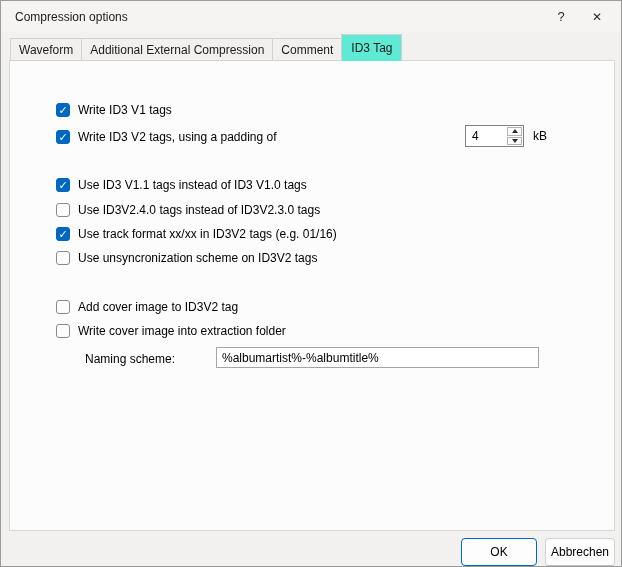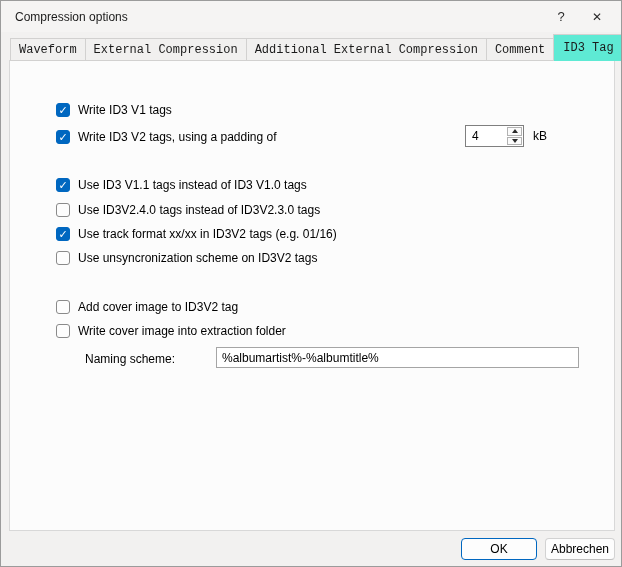--- a/index.html
+++ b/index.html
@@ -23,21 +23,21 @@
   }
   .tb-btn.close { margin-right:6px; font-size:12px; }
   
   .tabs {
     position:absolute; top:33px; left:9px; height:27px;
     display:flex; align-items:flex-end; z-index:3;
   }
   .tab {
     height:23px; padding:0 8px; display:flex; align-items:center;
     background:#f1f0ef; border:1px solid #d2d1d0; margin-left:-1px;
-    white-space:nowrap; color:#1b1b1b;font-family:Liberation Mono, monospace;
+    white-space:nowrap; color:#1b1b1b;
   }
   .tab:first-child { margin-left:0; }
   .tab.active {
     height:27px; background:#5eead4; border-bottom:none; z-index:4;
     padding:0 9px;
   }
   
   .panel {
     position:absolute; top:59px; left:8px; width:606px; height:471px;
     background:#fcfcfc; border:1px solid #d8d8d8; z-index:1;
@@ -70,27 +70,27 @@
   .spin-btn {
     flex:1; border:1px solid #b2b2b2; background:#fbfbfb;
     display:flex; align-items:center; justify-content:center;
   }
   .arrow-up { width:0; height:0; border-left:3px solid transparent; border-right:3px solid transparent; border-bottom:4px solid #2b2b2b; }
   .arrow-down { width:0; height:0; border-left:3px solid transparent; border-right:3px solid transparent; border-top:4px solid #2b2b2b; }
   .unit { margin-left:9px; }
   
   .naming-label { position:absolute; left:84px; top:351px; z-index:2; }
   .naming-input {
-    position:absolute; left:215px; top:346px; width:363px; height:21px; z-index:2;
+    position:absolute; left:215px; top:346px; width:323px; height:21px; z-index:2;
     border:1px solid #a5a5a5; background:#fff; font-family:"Liberation Sans",sans-serif;
     font-size:12px; padding-left:5px; outline:none;
   }
   
   .btn {
-    position:absolute; top:537px; height:22px; border-radius:4px;
+    position:absolute; top:537px; height:28px; border-radius:4px;
     background:#fdfdfd; font-family:"Liberation Sans",sans-serif; font-size:12px;
     display:flex; align-items:center; justify-content:center; z-index:2; cursor:default;
   }
   .btn-ok { left:460px; width:76px; border:1px solid var(--accent); }
   .btn-cancel { left:544px; width:70px; border:1px solid #d2d2d2; border-bottom-color:#bfbfbf; }
 </style>
 </head>
 <body>
 
 <div class="dialog">
@@ -99,23 +99,20 @@
     <span class="title">Compression options</span>
     <span class="tb-buttons">
       <span class="tb-btn">?</span>
       <span class="tb-btn close">✕</span>
     </span>
   </div>
 
   <div class="tabs">
     <div class="tab">
         <span>Waveform</span>
-      </div>
-    <div class="tab">
-        <span>External Compression</span>
       </div>
     <div class="tab">
         <span>Additional External Compression</span>
       </div>
     <div class="tab">
         <span>Comment</span>
       </div>
     <div class="tab active">
         <span>ID3 Tag</span>
       </div>

